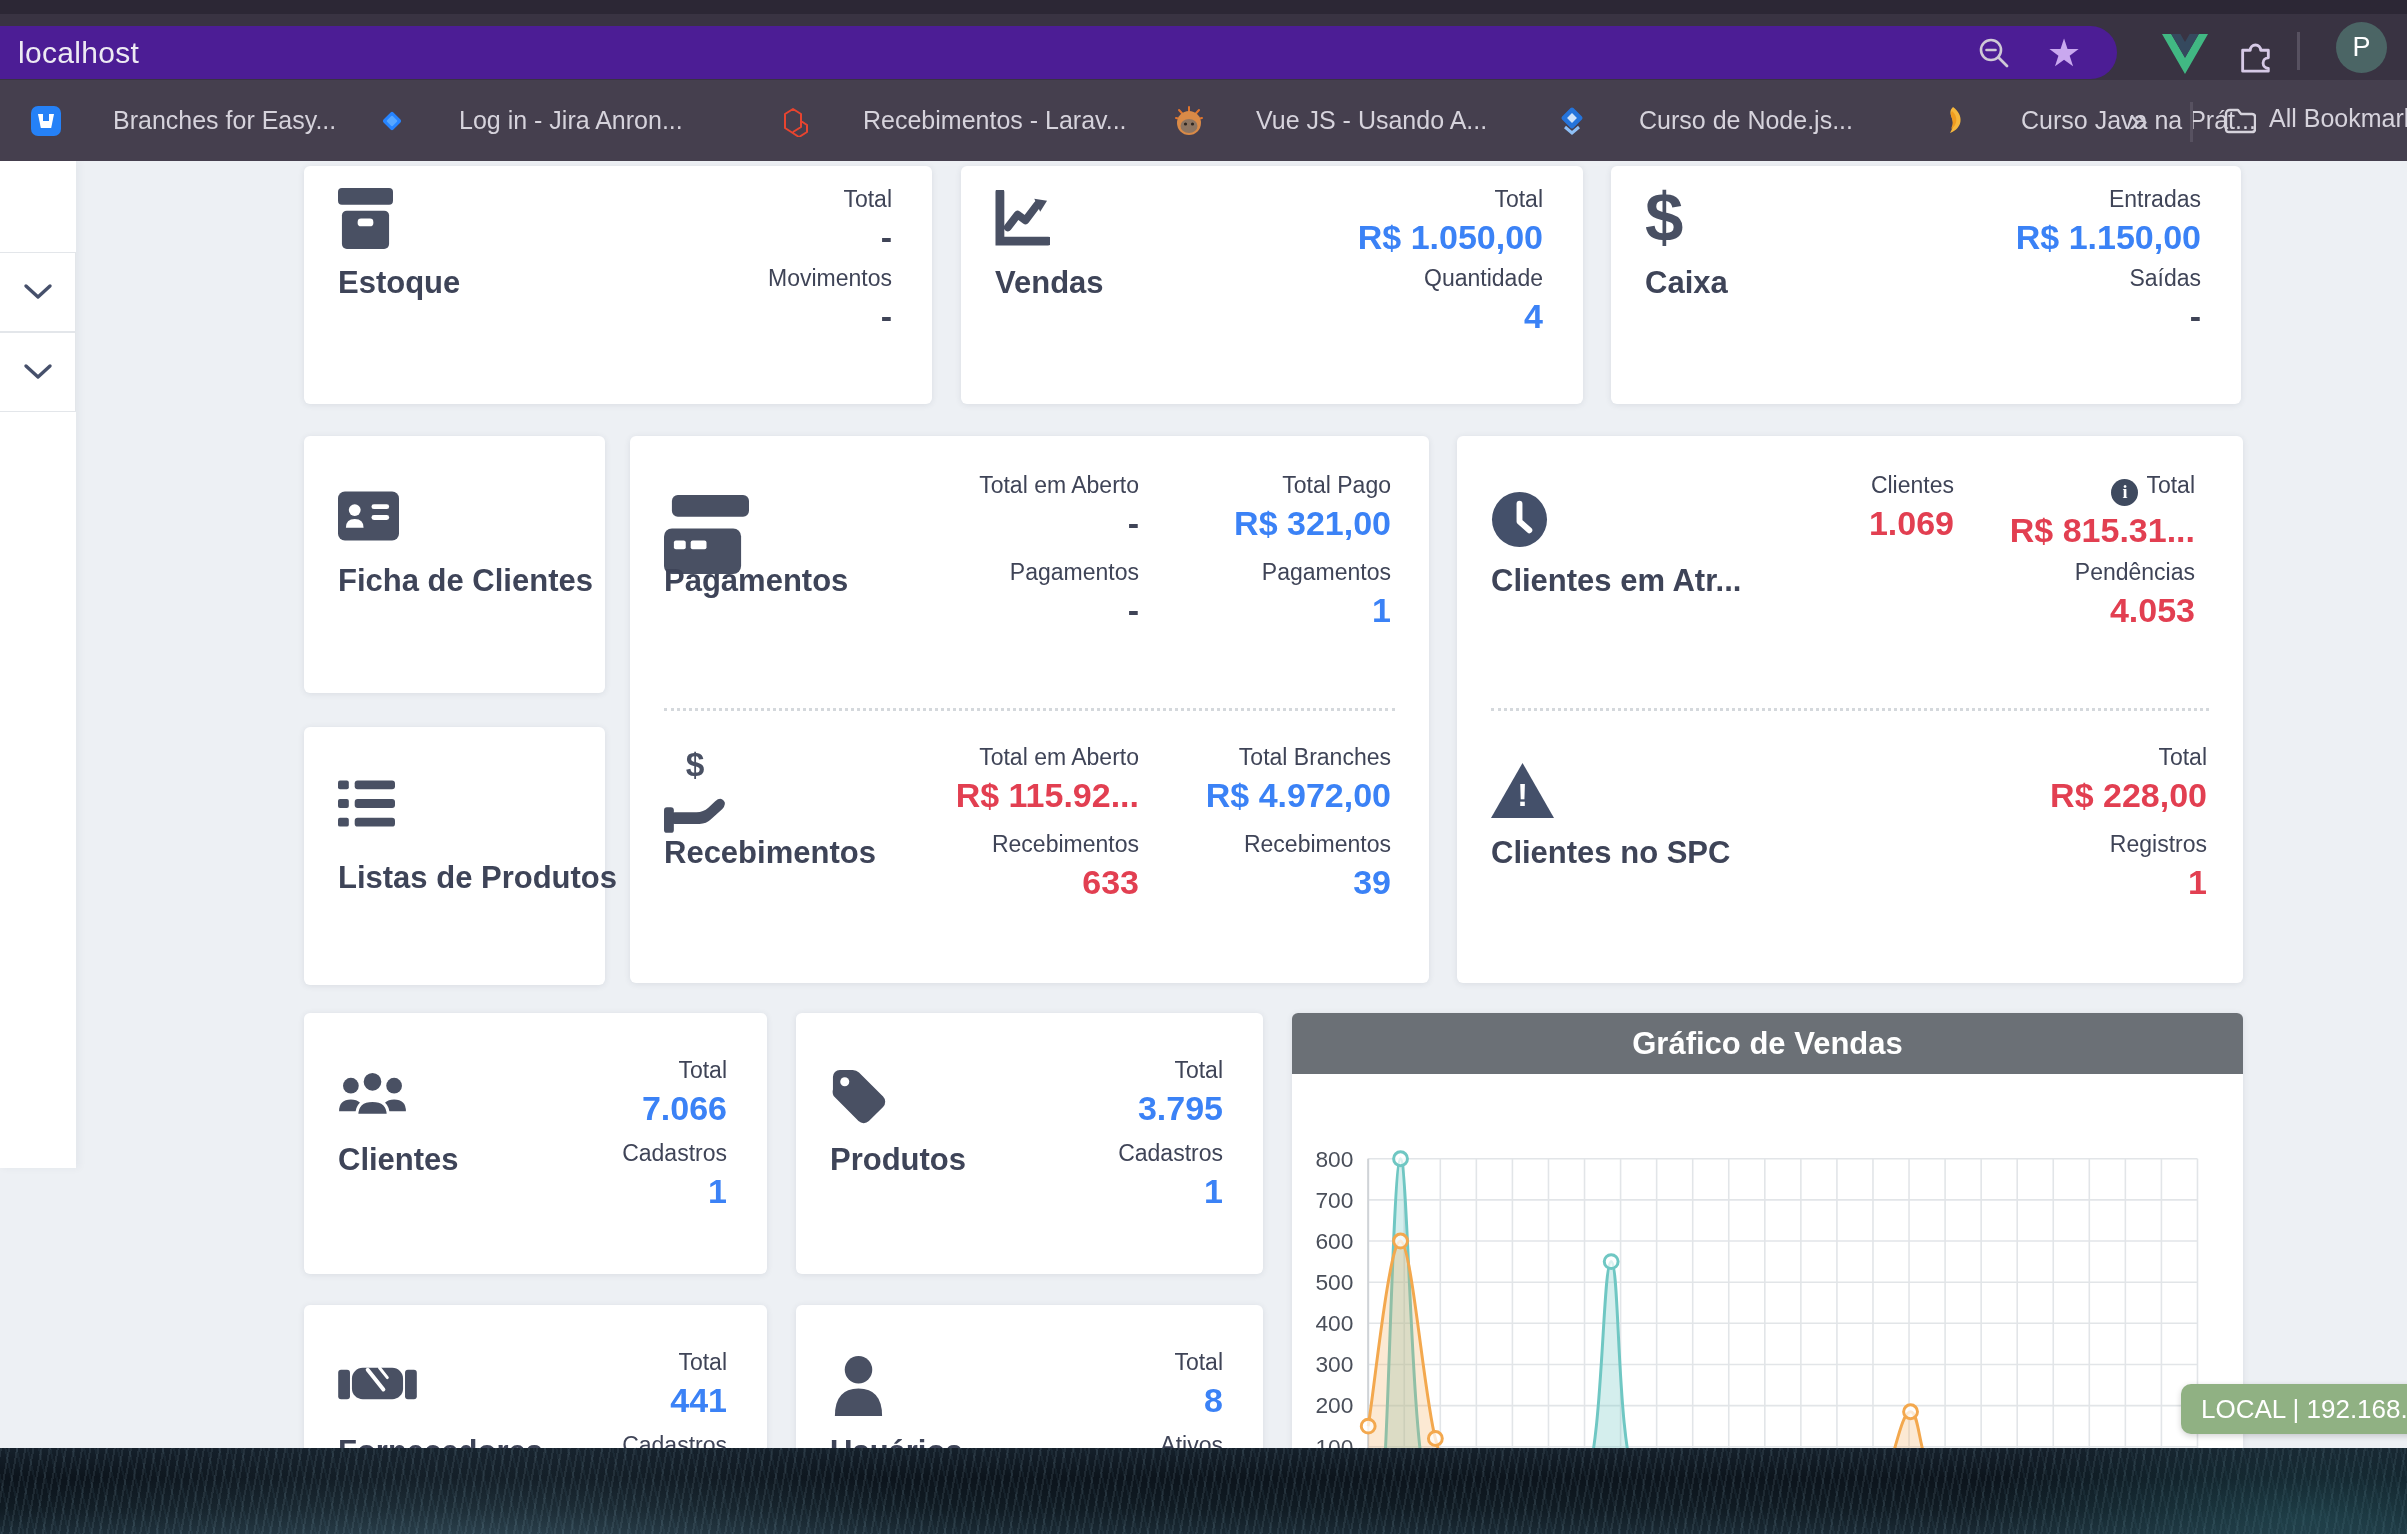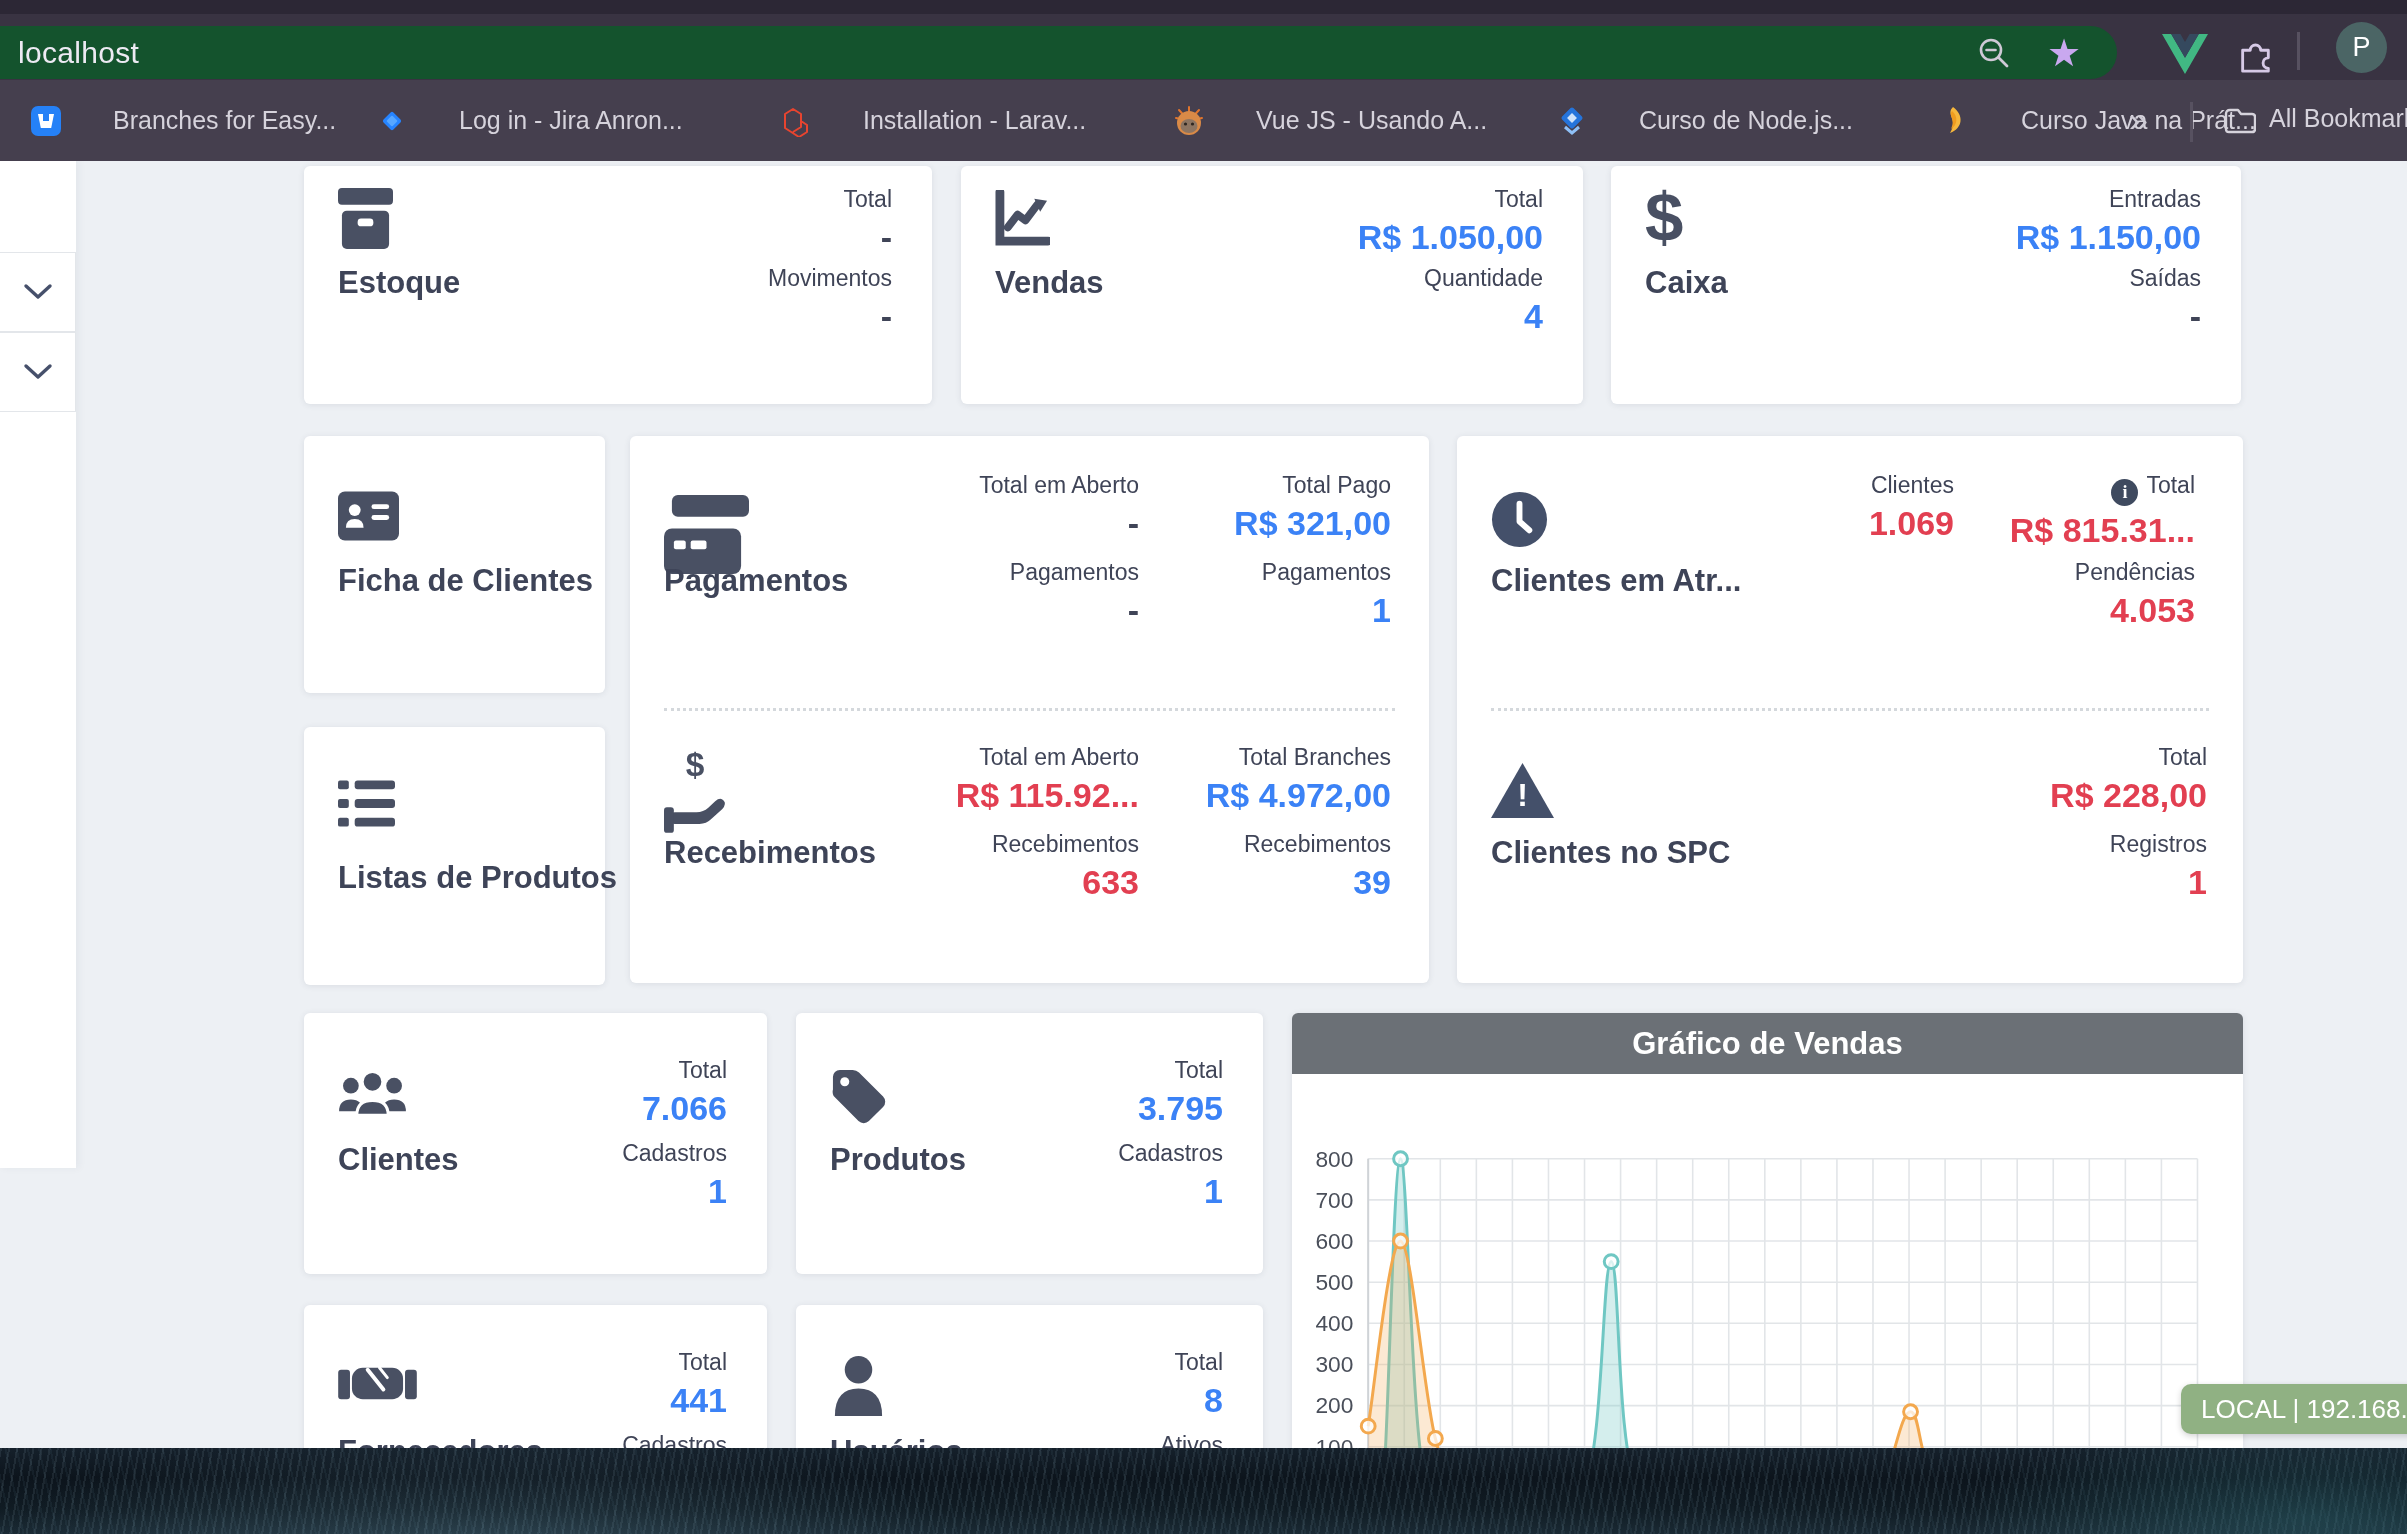--- a/index.html
+++ b/index.html
@@ -4,21 +4,21 @@
 <style>
   html,body{margin:0;padding:0;}
   body{
     position:relative;width:2408px;height:1535px;overflow:hidden;
     background:#edf0f4;font-family:"Liberation Sans",sans-serif;
     -webkit-font-smoothing:antialiased;
   }
   
   .chrome{position:absolute;left:0;top:0;width:2408px;height:161px;background:#393342;z-index:70;}
   .top-strip{position:absolute;left:0;top:0;width:2408px;height:14px;background:#2c2735;}
-  .url-pill{position:absolute;left:0;top:26px;width:2117px;height:53px;background:#14532d;
+  .url-pill{position:absolute;left:0;top:26px;width:2117px;height:53px;background:#4c1d95;
     border-radius:0 27px 27px 0;}
   .url-text{position:absolute;left:18px;top:10px;font-size:30px;color:#edeaf3;letter-spacing:0.3px;}
   .pill-icon{position:absolute;top:9px;width:36px;height:36px;}
   .icon-search{left:1976px;}
   .icon-star{left:2047px;top:2px;font-size:38px;color:#c9a8ef;line-height:50px;}
   .tb-icon{position:absolute;top:34px;}
   .vue-logo{left:2162px;}
   .puzzle{left:2235px;top:36px;}
   .tb-divider{position:absolute;left:2297px;top:32px;width:3px;height:38px;background:#575160;}
   .avatar{position:absolute;left:2336px;top:22px;width:51px;height:51px;border-radius:50%;
@@ -124,21 +124,21 @@
       <svg class="bm-ico" viewBox="0 0 32 32">
         <rect x="9" y="9" width="14" height="14" rx="2" transform="rotate(45 16 16)" fill="#2684ff"></rect>
         <rect x="12" y="12" width="8" height="8" rx="1" transform="rotate(45 16 16)" fill="#57a7ff"></rect>
       </svg>
       <span class="bm-label">Log in - Jira Anron...</span>
     </div>
     <div class="bm-item" style="left:780px">
       <svg class="bm-ico" viewBox="0 0 32 32">
         <path d="M5 23 V9 l8-5 8 5 v7 l6 4 v7 l-8 5 -7-4.5 z M13 27 l8-5 v-7" fill="none" stroke="#e8442f" stroke-width="2" stroke-linejoin="round"></path>
       </svg>
-      <span class="bm-label">Installation - Larav...</span>
+      <span class="bm-label">Recebimentos - Larav...</span>
     </div>
     <div class="bm-item" style="left:1173px">
       <svg class="bm-ico" viewBox="0 0 32 32">
         <g stroke="#e2752c" stroke-width="2" stroke-linecap="round">
           <line x1="16" y1="16" x2="16" y2="2"></line>
             <line x1="16" y1="16" x2="6" y2="5"></line>
           <line x1="16" y1="16" x2="26" y2="5"></line>
             <line x1="16" y1="16" x2="3" y2="13"></line>
           <line x1="16" y1="16" x2="29" y2="13"></line>
         </g>

